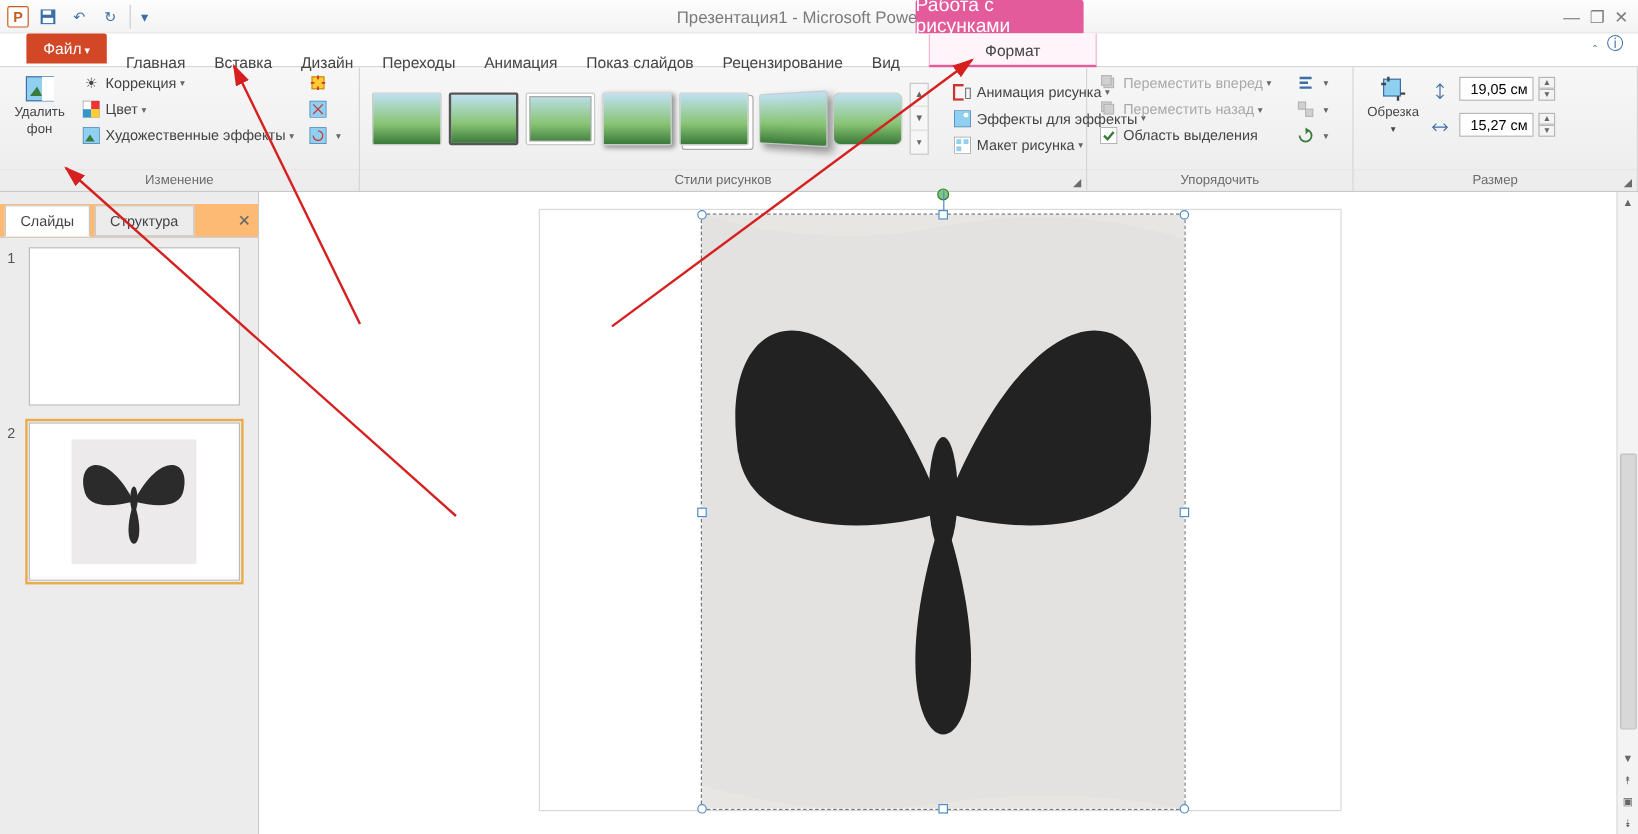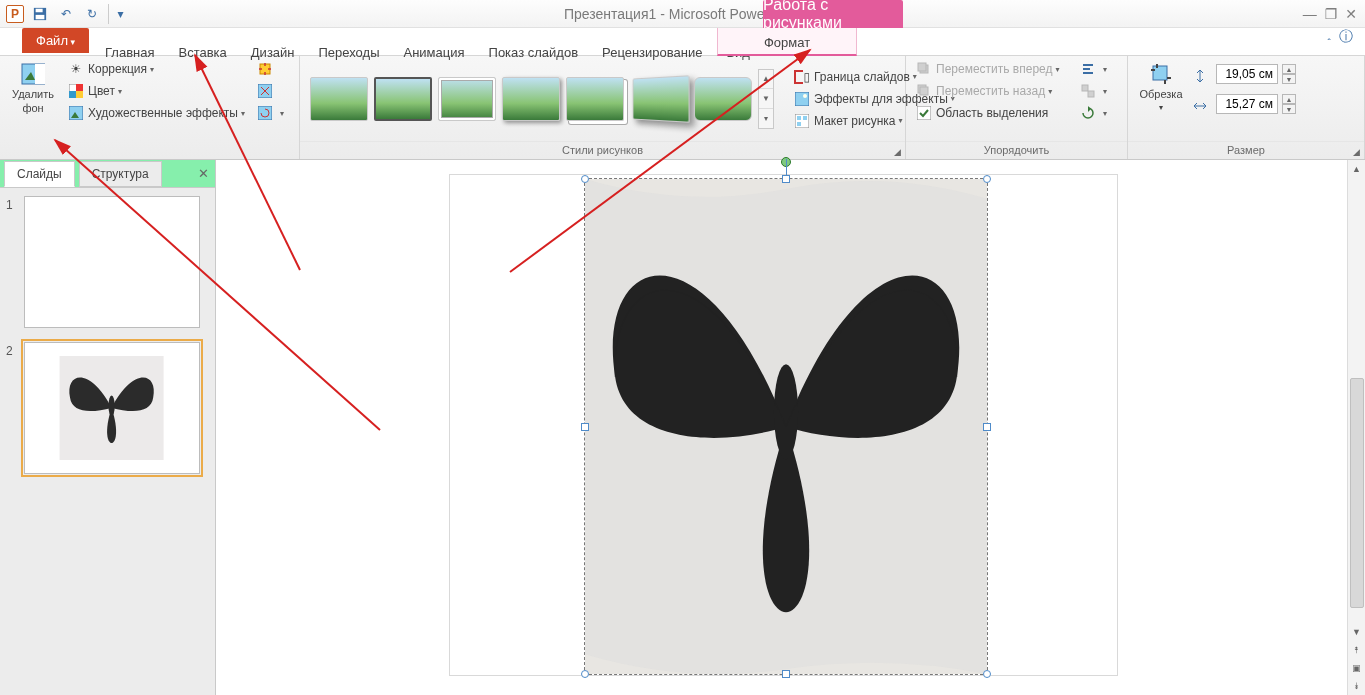--- a/index.html
+++ b/index.html
@@ -14,21 +14,21 @@
   .window-controls { margin-left:auto; display:flex; gap:8px; padding-right:8px; color:#7e7e7e; font-size:14px;}
   .window-controls span { cursor:default; }
 
   .contextual-tab { position:absolute; top:0; left:763px; height:28px; width:140px; background:#e35b9b; color:#fff; font-size:16px; display:flex; align-items:center; justify-content:center; border-top-left-radius:2px; border-top-right-radius:2px;}
   
   
   .tabs { height:28px; display:flex; align-items:flex-start; background:#fff; padding-left:22px; border-bottom:1px solid #d6d6d6; position:relative;}
   .file-tab { background:#d24726; color:#fff; padding:5px 14px; font-size:13px; border-top-left-radius:2px; border-top-right-radius:2px; margin-right:4px;}
   .file-tab::after{content:" ▾"; font-size:9px;}
   .tab { padding:5px 12px; color:#444; font-size:13px; cursor:default;margin-top:12px;}
-  .format-tab-wrap { position:absolute; left:717px; top:0; width:140px; height:28px; display:flex; align-items:flex-end; justify-content:center; border-left:1px solid #f0b8d0; border-right:1px solid #f0b8d0; border-bottom:2px solid #e35b9b; background:#fff4f9;}
+  .format-tab-wrap { position:absolute; left:774px; top:0; width:140px; height:28px; display:flex; align-items:flex-end; justify-content:center; border-left:1px solid #f0b8d0; border-right:1px solid #f0b8d0; border-bottom:2px solid #e35b9b; background:#fff4f9;}
   .format-tab { color:#444; font-size:13px; padding:4px 0;}
   .tabs-right { margin-left:auto; display:flex; gap:8px; padding-right:12px; color:#3b6ea5; font-size:14px;}
 
   
   .ribbon { height:104px; background:linear-gradient(#f7f7f7,#ececec); border-bottom:1px solid #c9c9c9; display:flex; }
   .group { border-right:1px solid #d6d6d6; display:flex; flex-direction:column; position:relative;}
   .group-body { flex:1; display:flex; padding:4px 6px; gap:4px; align-items:flex-start;}
   .group-label { height:18px; text-align:center; font-size:11px; color:#6b6b6b; border-top:1px solid #e6e6e6; line-height:17px; position:relative;}
   .group-label .launcher { position:absolute; right:4px; top:2px; font-size:9px; color:#6b6b6b; cursor:default;}
 
@@ -56,21 +56,21 @@
   .disabled svg * { stroke:#b7b7b7 !important; fill:#d0d0d0 !important;}
 
   .spinner { display:flex; align-items:flex-end; gap:4px; margin-bottom:6px;}
   .spinner input { width:62px; height:20px; font-size:12px; text-align:right; padding-right:4px; border:1px solid #b7b7b7;}
   .spin-btns { display:flex; flex-direction:column;}
   .spin-btns span { width:14px; height:10px; border:1px solid #b7b7b7; background:#f3f3f3; font-size:7px; display:flex; align-items:center; justify-content:center; color:#666;}
 
   
   .workspace { display:flex; height:calc(695px - 28px - 28px - 104px); }
   .side-panel { width:216px; background:#ececec; border-right:1px solid #c9c9c9; display:flex; flex-direction:column;}
-  .side-tabs { height:28px; display:flex; align-items:center; background:#86efac; border-bottom:1px solid #c9c9c9;}
+  .side-tabs { height:28px; display:flex; align-items:center; background:#fdba74; border-bottom:1px solid #c9c9c9;margin-top:10px;}
   .side-tab { padding:5px 12px; font-size:12px; border:1px solid #c9c9c9; background:#fff; border-bottom:1px solid #fff; margin-left:4px; margin-bottom:-1px;}
   .side-tab.inactive { background:#ececec; border-bottom:1px solid #c9c9c9;}
   .side-close { margin-left:auto; margin-right:6px; font-size:13px; color:#666; cursor:default;}
 
   .thumbs { flex:1; padding:8px 6px; overflow:auto;}
   .thumb-row { display:flex; align-items:flex-start; gap:6px; margin-bottom:14px;}
   .thumb-num { width:12px; font-size:12px; color:#555; padding-top:2px;}
   .thumb { width:176px; height:132px; background:#fff; border:1px solid #bcbcbc; display:flex; align-items:center; justify-content:center;}
   .thumb.selected { outline:2px solid #ebab49; outline-offset:1px;}
 
@@ -206,20 +206,21 @@
           <span class="ico16">
             <svg width="14" height="14">
                 <rect width="14" height="14" fill="#8fd0f0" stroke="#3b6ea5"></rect>
                 <path d="M7 3 a4 4 0 1 1 -4 4" fill="none" stroke="#c33"></path>
               </svg>
           </span>
             <span class="drop">▾</span>
         </div>
       </div>
     </div>
+    <div class="group-label">Изменение</div>
   </div>
 
   <div class="group" style="width:606px;">
     <div class="group-body" style="align-items:center;">
       <div class="styles-gallery">
         <div class="style-thumb s1"></div>
         <div class="style-thumb s2"></div>
         <div class="style-thumb s3"></div>
         <div class="style-thumb s4"></div>
         <div class="style-thumb s5"></div>
@@ -231,21 +232,21 @@
             <span>▾</span>
           </div>
       </div>
       <div class="stack" style="margin-left:8px;">
         <div class="small-btn">
           <span class="ico16">
             <svg width="14" height="14">
                 <rect x="1" y="1" width="12" height="12" fill="none" stroke="#c33" stroke-width="2"></rect>
               </svg>▯
           </span>
-          <span>Граница слайдов</span>
+          <span>Анимация рисунка</span>
             <span class="drop">▾</span>
         </div>
         <div class="small-btn">
           <span class="ico16">
             <svg width="14" height="14">
                 <rect width="14" height="14" fill="#8fd0f0" stroke="#3b6ea5"></rect>
                 <circle cx="10" cy="4" r="2" fill="#ffe"></circle>
               </svg>
           </span>
           <span>Эффекты для эффекты</span>

